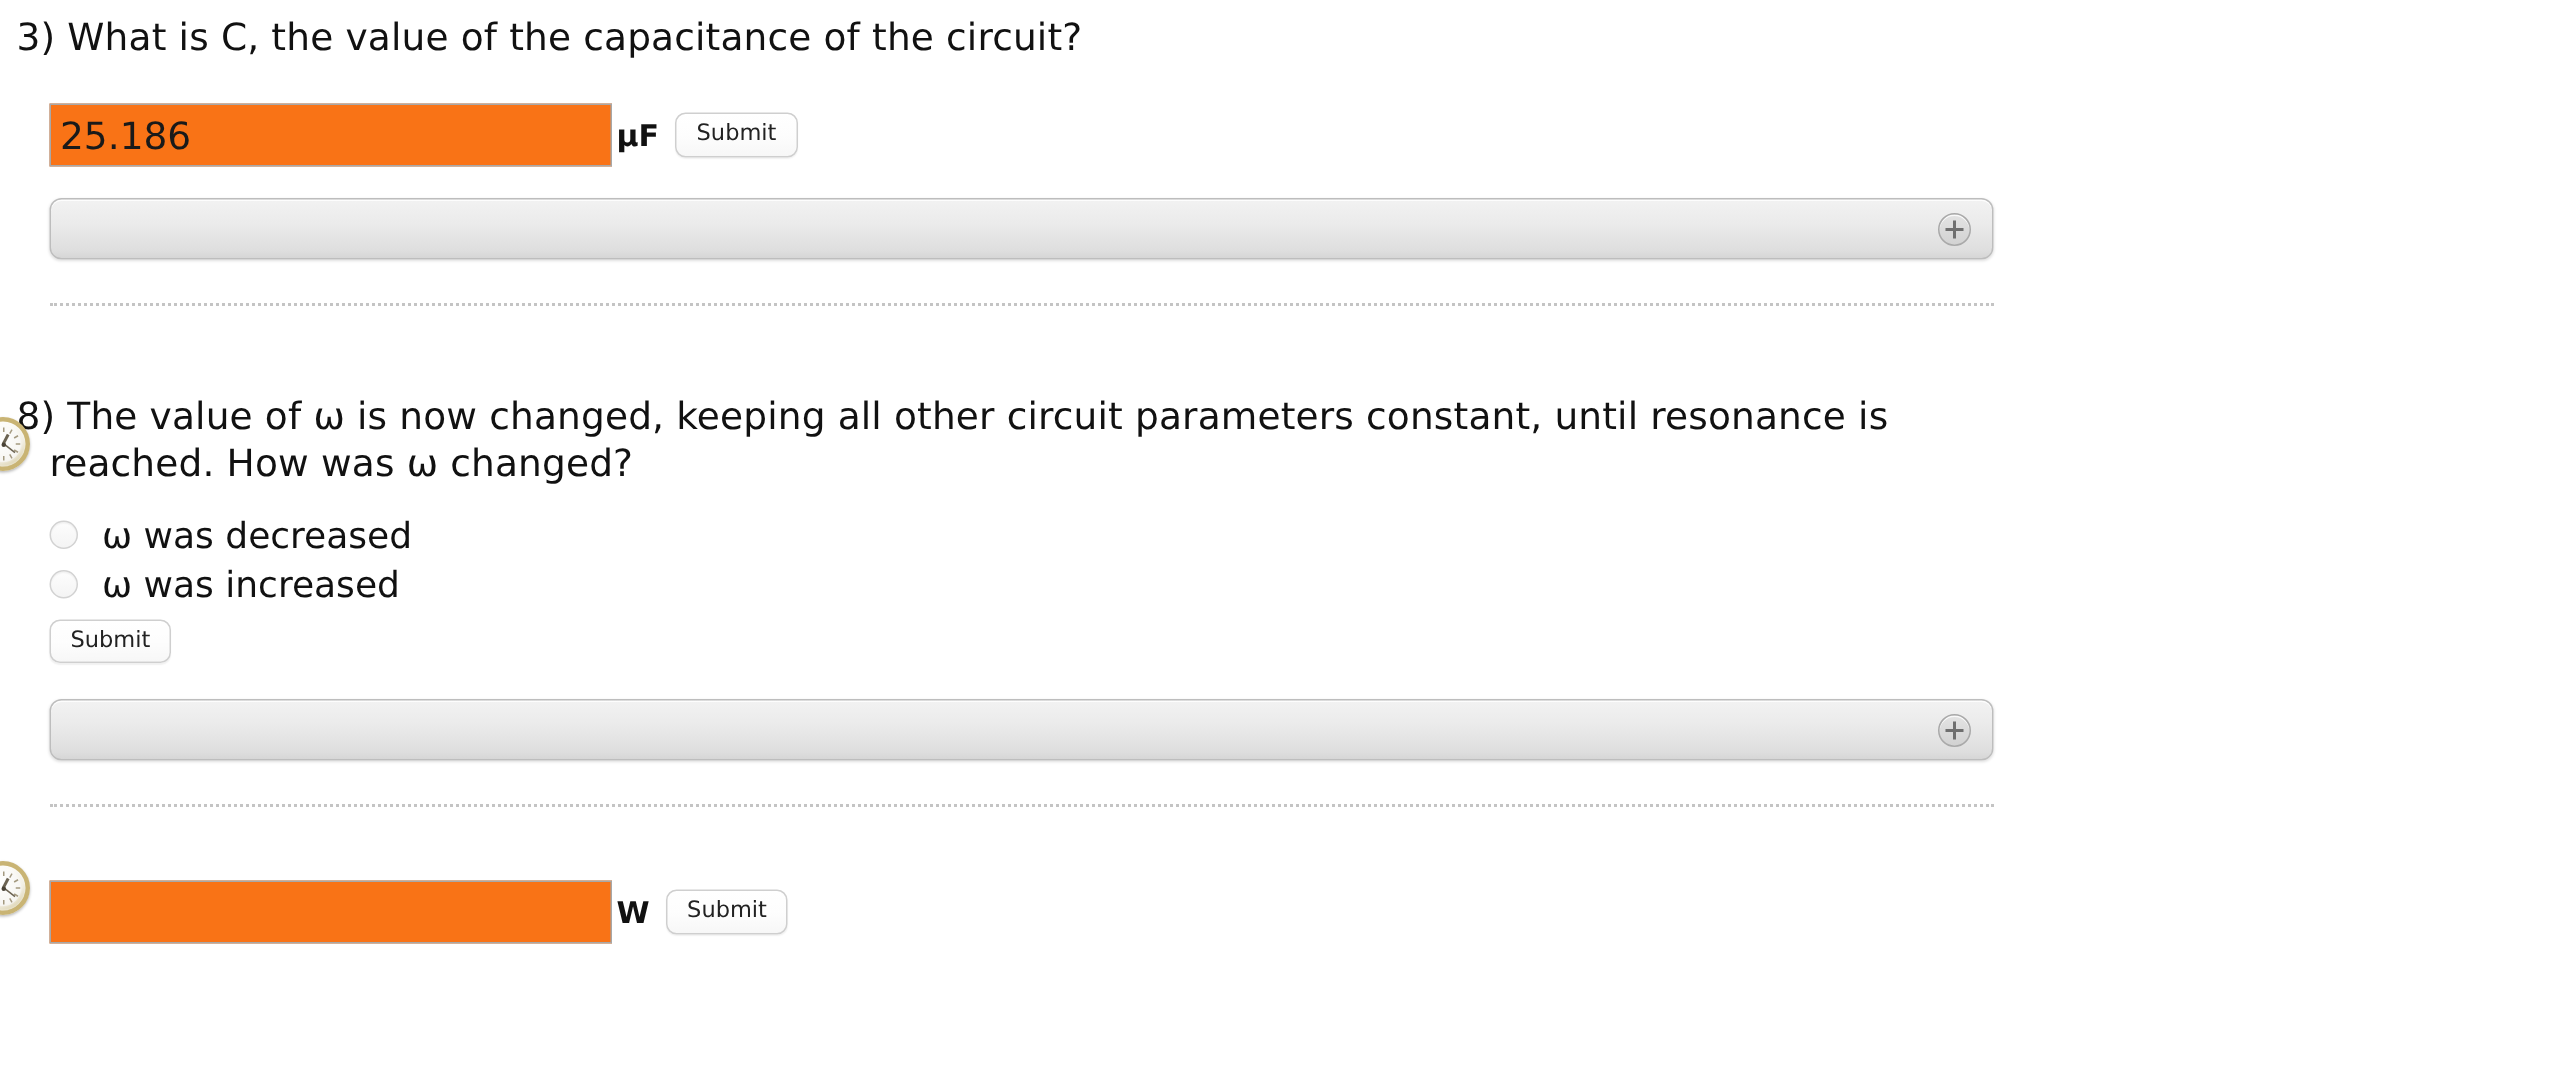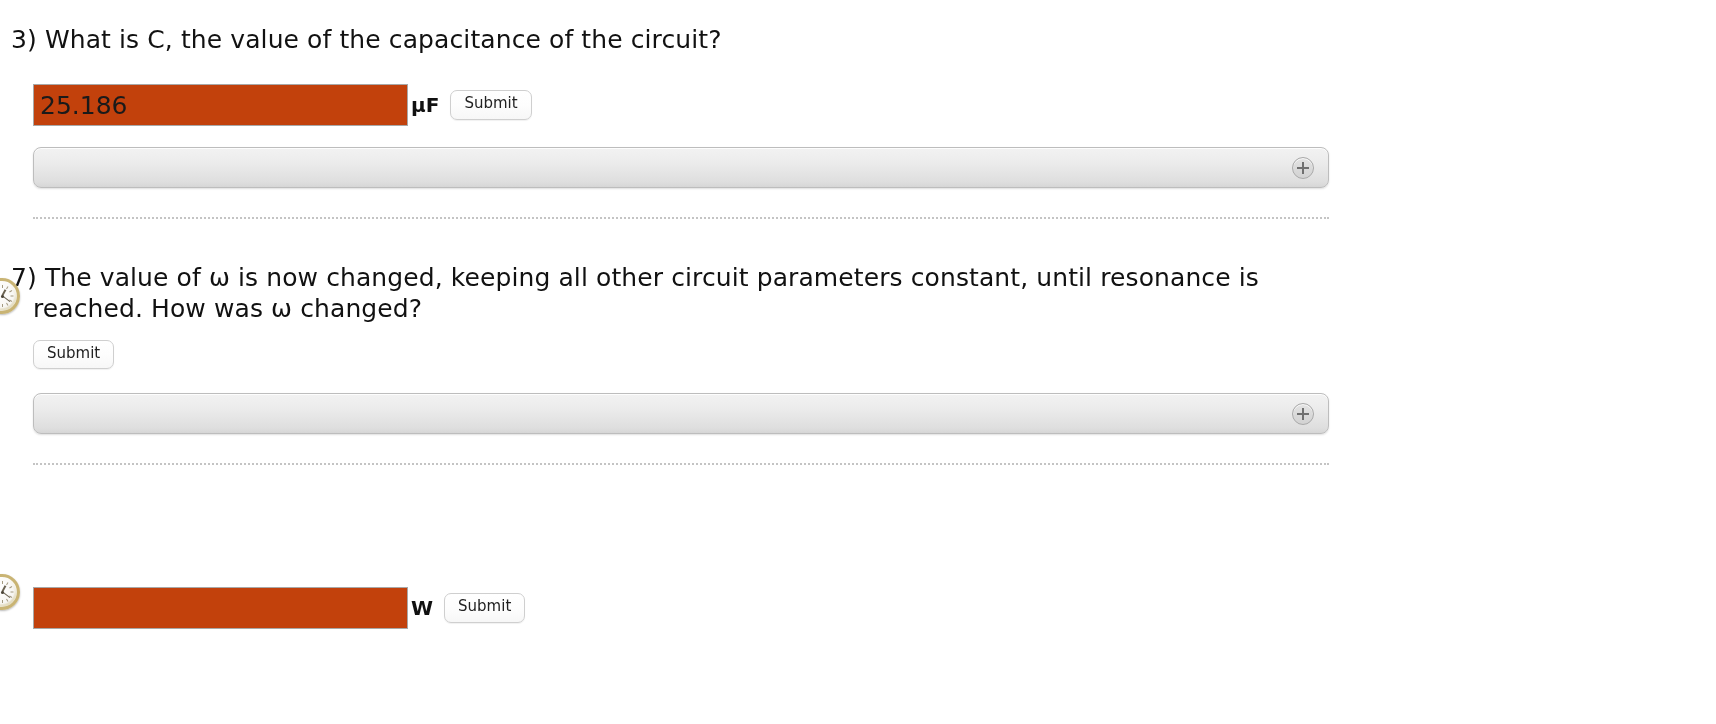--- a/index.html
+++ b/index.html
@@ -97,21 +97,21 @@
     display: flex;
     align-items: center;
     padding-left: 33px;
   }
 
   .text-input {
     width: 375px;
     height: 42px;
     box-sizing: border-box;
     border: 1px solid #a8a8a8;
-    background: #c2410c;
+    background: #f97316;
     font-family: "DejaVu Sans", "Liberation Sans", sans-serif;
     font-size: 25px;
     color: #1a1a1a;
     padding: 0 6px;
     border-radius: 0;
     outline: none;
   }
   .unit-label {
     font-size: 20px;
     font-weight: 600;
@@ -209,21 +209,21 @@
     width: 1296px;
     height: 0;
     border-top: 2px dotted #c4c4c4;
   }
 </style>
 </head>
 <body>
 
 <div class="page">
 
-  <div class="question-block" style="top:24px;">
+  <div class="question-block" style="top:9px;">
     <div class="q-text">3) What is C, the value of the capacitance of the circuit?</div>
 
     <div class="answer-row" style="margin-top:29px;">
       <input class="text-input" type="text" value="25.186" style="">
       <span class="unit-label">µF</span>
       <button class="submit-btn">Submit</button>
     </div>
 
     <div class="hint-bar" style="margin-top:21px;">
       <span class="plus-icon"></span>
@@ -247,23 +247,31 @@
         
         
         
         
       </span>
       <span class="hand-h"></span>
       <span class="hand-m"></span>
       <span class="pin"></span>
     </div>
 
-    <div class="q-text">7) The value of ω is now changed, keeping all other circuit parameters constant, until resonance is reached. How was ω changed?</div>
+    <div class="q-text">8) The value of ω is now changed, keeping all other circuit parameters constant, until resonance is reached. How was ω changed?</div>
 
     <div class="choices" style="margin-top:16px;">
+      <div class="choice-row">
+        <span class="radio"></span>
+        <span class="choice-label">ω was decreased</span>
+      </div>
+      <div class="choice-row">
+        <span class="radio"></span>
+        <span class="choice-label">ω was increased</span>
+      </div>
     </div>
 
     <div class="answer-row" style="margin-top:7px;">
       <button class="submit-btn">Submit</button>
     </div>
 
     <div class="hint-bar" style="margin-top:24px;">
       <span class="plus-icon"></span>
     </div>
 

